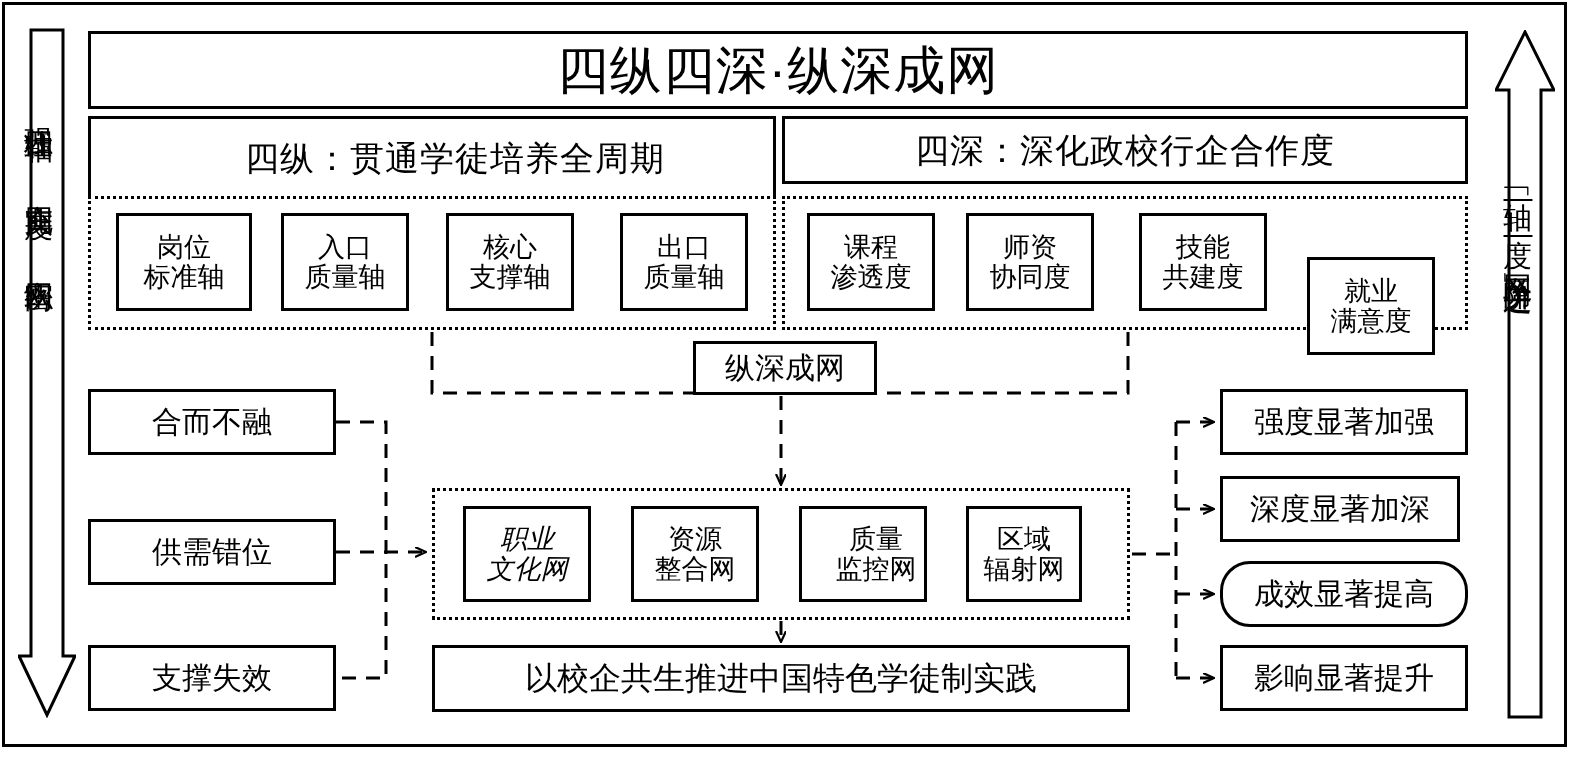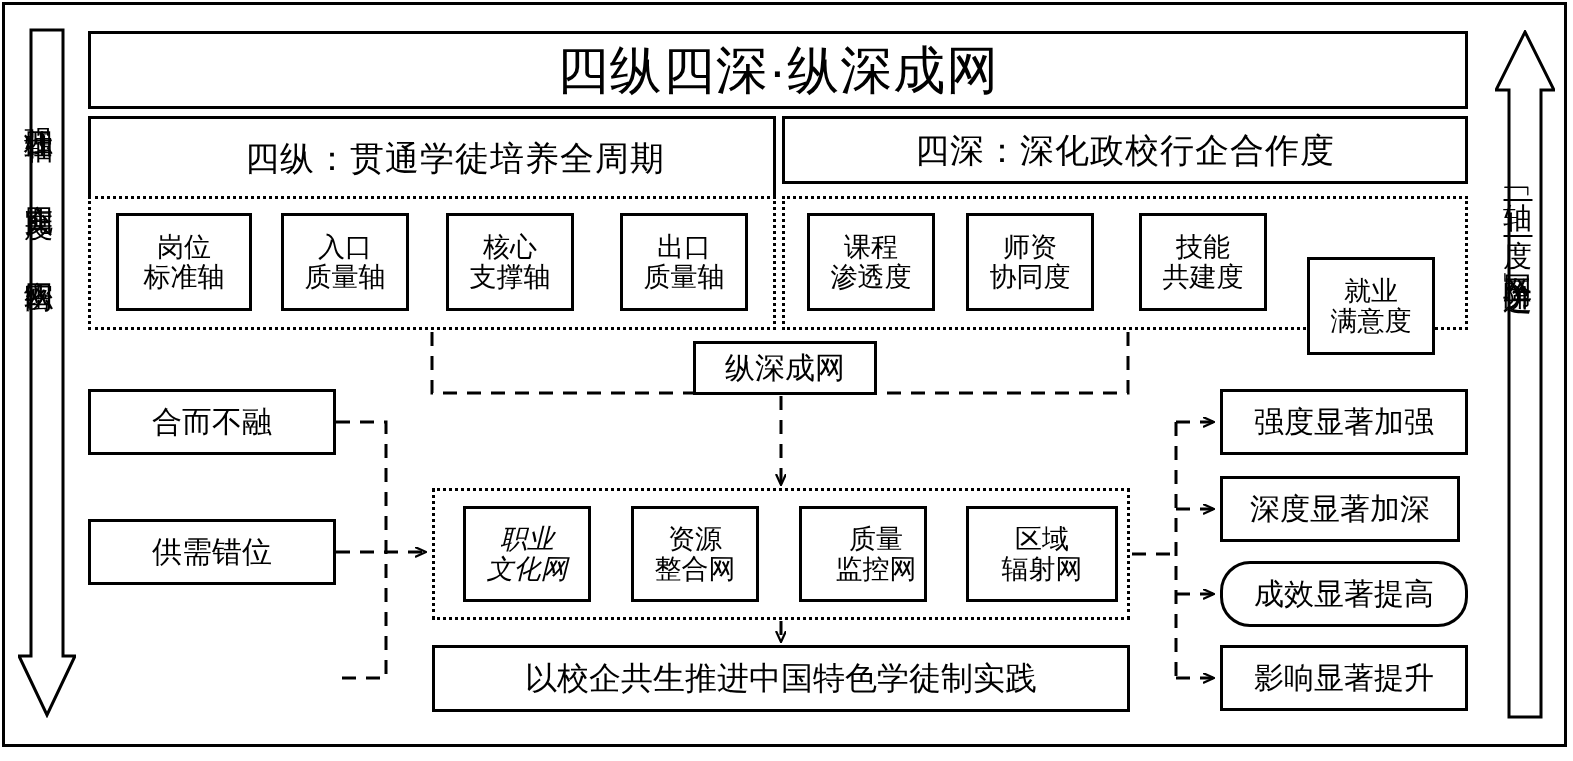--- a/index.html
+++ b/index.html
@@ -127,29 +127,30 @@
 协同度</div>
   <div class="box axis-cell twoline" style="left:1139px; top:213px; width:128px; height:98px;">技能
 共建度</div>
   <div class="box axis-cell twoline" style="left:1307px; top:213px; width:128px; height:98px;margin-top:44px;">就业
 满意度</div>
 
   <div class="box mid-node" style="left:693px; top:341px; width:184px; height:54px;">纵深成网</div>
 
   <div class="box prob-cell" style="left:88px; top:389px; width:248px; height:66px;">合而不融</div>
   <div class="box prob-cell" style="left:88px; top:519px; width:248px; height:66px;">供需错位</div>
+  <div class="box prob-cell" style="left:88px; top:645px; width:248px; height:66px;">支撑失效</div>
 
   <div class="dotted-group" style="left:432px; top:488px; width:698px; height:132px;"></div>
   <div class="box net-cell twoline" style="left:463px; top:506px; width:128px; height:96px;font-style:italic;">职业
 文化网</div>
   <div class="box net-cell twoline" style="left:631px; top:506px; width:128px; height:96px;">资源
 整合网</div>
   <div class="box net-cell twoline" style="left:799px; top:506px; width:128px; height:96px;padding-left:26px;">质量
 监控网</div>
-  <div class="box net-cell twoline" style="left:966px; top:506px; width:152px; height:96px;">区域
+  <div class="box net-cell twoline" style="left:966px; top:506px; width:116px; height:96px;">区域
 辐射网</div>
 
   <div class="box bottom-bar" style="left:432px; top:645px; width:698px; height:67px;">以校企共生推进中国特色学徒制实践</div>
 
   <div class="box out-cell" style="left:1220px; top:389px; width:248px; height:66px;">强度显著加强</div>
   <div class="box out-cell" style="left:1220px; top:476px; width:240px; height:66px;">深度显著加深</div>
   <div class="box out-cell" style="left:1220px; top:561px; width:248px; height:66px;border-radius:30px;">成效显著提高</div>
   <div class="box out-cell" style="left:1220px; top:645px; width:248px; height:66px;">影响显著提升</div>
 
   <svg class="connectors" viewBox="0 0 1573 761">

